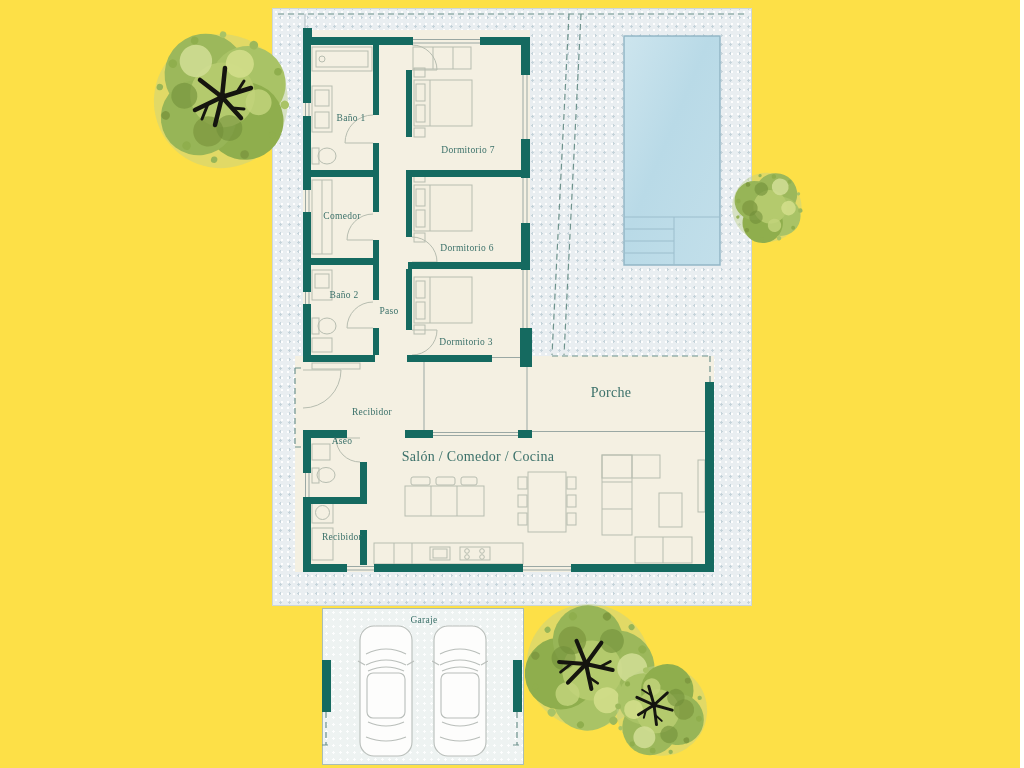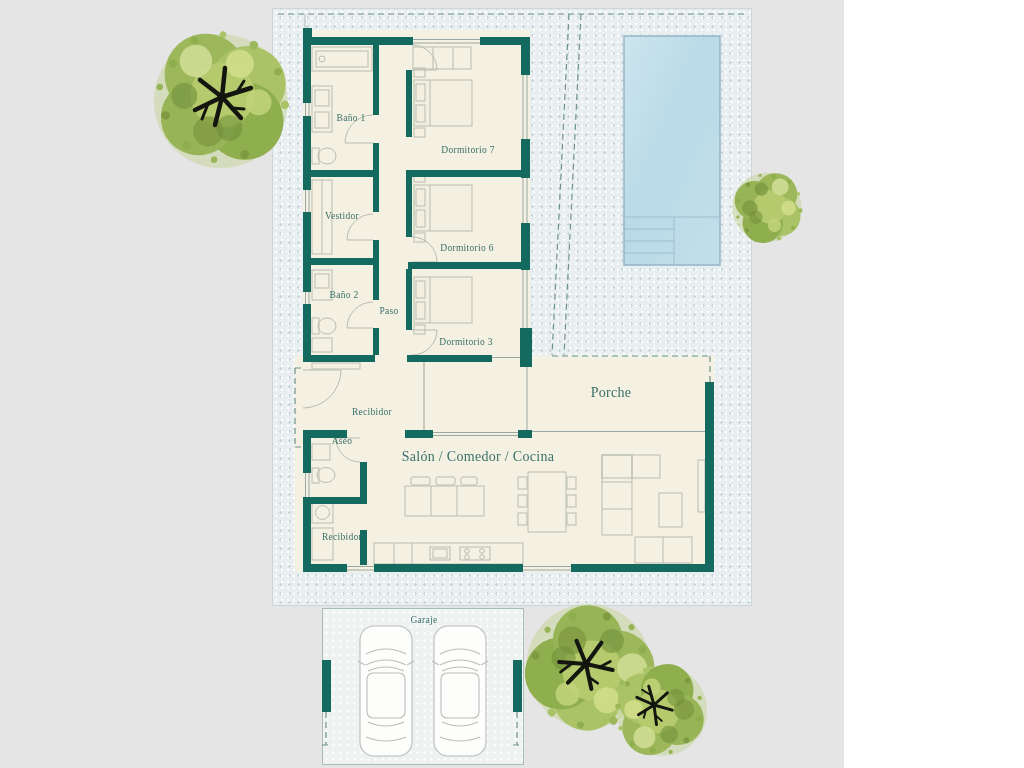--- a/index.html
+++ b/index.html
@@ -1,16 +1,16 @@
 <!DOCTYPE html>
 <html><head>
 <meta charset="utf-8">
 <style>
   html,body{margin:0;padding:0;background:#ffffff;}
-  #canvas{position:relative;width:844px;height:768px;background:#e5e5e5;overflow:hidden;
+  #canvas{position:relative;width:1020px;height:768px;background:#fde047;overflow:hidden;
           font-family:"Liberation Serif","DejaVu Serif",serif;}
   #plot{position:absolute;left:272px;top:8px;width:478px;height:596px;
         background-color:#e9eef1;
         background-image:
           radial-gradient(rgba(255,255,255,.95) 1px, transparent 1.3px),
           radial-gradient(rgba(186,202,211,.75) 1px, transparent 1.2px);
         background-size:6px 6px,9px 9px;
         background-position:0 0,3px 4px;
         border:1px solid #ccd6da;}
   #garage-bg{position:absolute;left:322px;top:608px;width:200px;height:155px;
@@ -324,21 +324,21 @@
       </g>
       <g>
         <use href="#foliage" transform="translate(659,711) scale(0.73) rotate(260)"></use>
         <use href="#branches" transform="translate(654,705) scale(0.65) rotate(100)"></use>
       </g>
     </g>
   </svg>
 
   <div class="room-label" style="left:351px;top:118px">Baño 1</div>
   <div class="room-label" style="left:468px;top:150px">Dormitorio 7</div>
-  <div class="room-label" style="left:342px;top:216px">Vestidor</div>
+  <div class="room-label" style="left:342px;top:216px">Comedor</div>
   <div class="room-label" style="left:467px;top:248px">Dormitorio 6</div>
   <div class="room-label" style="left:344px;top:295px">Baño 2</div>
   <div class="room-label" style="left:389px;top:311px">Paso</div>
   <div class="room-label" style="left:466px;top:342px">Dormitorio 3</div>
   <div class="room-label" style="left:372px;top:412px">Recibidor</div>
   <div class="room-label lg" style="left:611px;top:393px">Porche</div>
   <div class="room-label" style="left:342px;top:441px">Aseo</div>
   <div class="room-label lg" style="left:478px;top:457px">Salón / Comedor / Cocina</div>
   <div class="room-label" style="left:342px;top:537px">Recibidor</div>
   <div class="room-label" style="left:424px;top:620px">Garaje</div>

